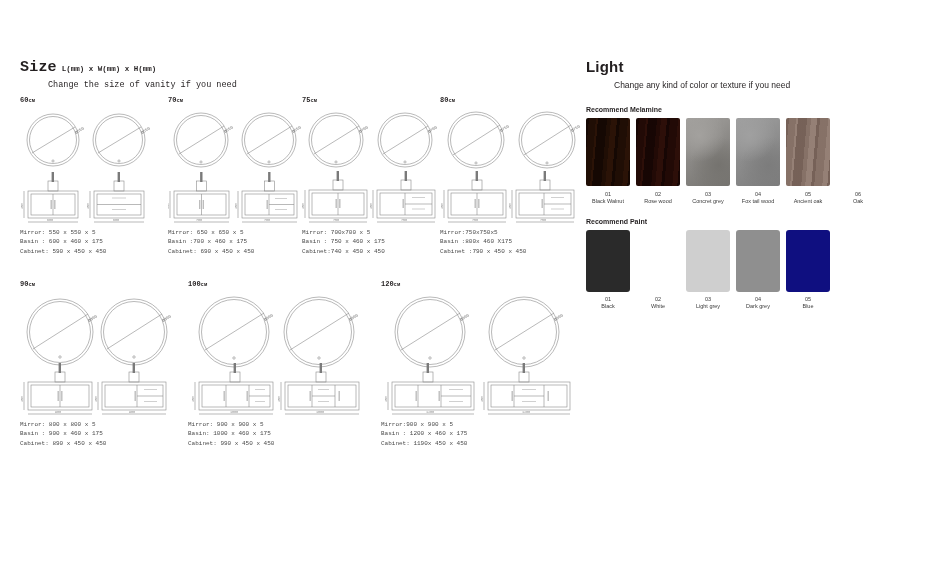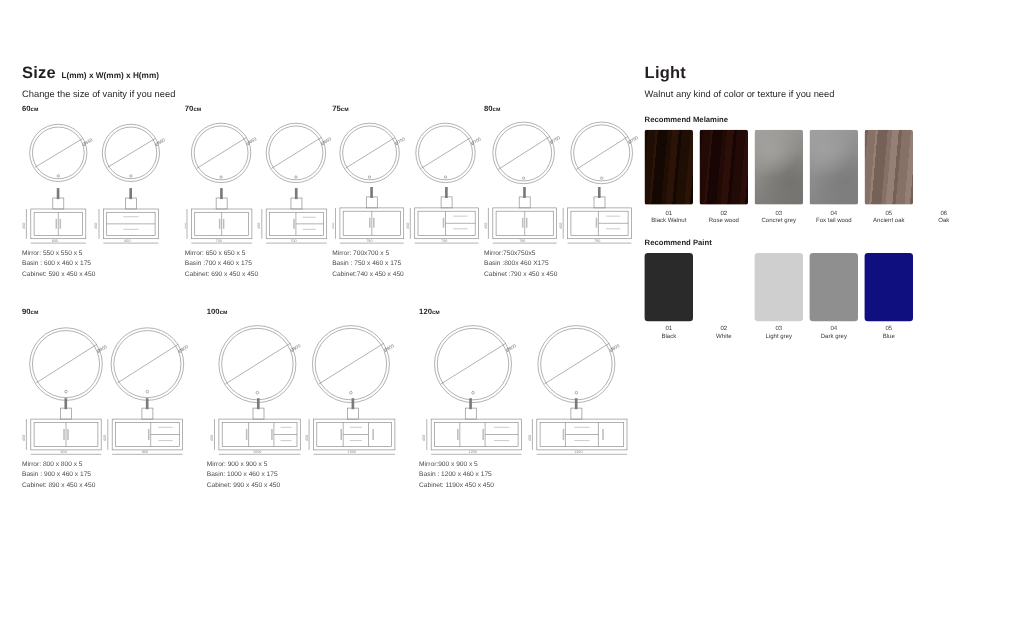--- a/index.html
+++ b/index.html
@@ -17,25 +17,25 @@
   
   .sec-title {
     font-size: 15px; font-weight: bold; letter-spacing: .2px;
     color:#231f20; line-height: 1;
   }
   .sec-title .sub {
     font-size: 7.5px; font-weight: bold; letter-spacing: 0;
     margin-left: 5px;
   }
   .sec-sub {
-    font-size: 8.5px; color:#231f20; margin-top: 5px; line-height: 1.1;
+    font-size: 8.5px; color:#231f20; margin-top: 5px; line-height: 1.1; margin-left: 28px;
   }
 
   
-  #size-section { position:absolute; left:20px; top:58px; width:545px; }
+  #size-section { position:absolute; left:20px; top:58px; width:545px;font-family:Liberation Mono, monospace; }
   .size-head {
     font-size: 7px; color:#231f20; font-weight:600; margin-bottom: 4px;
   }
   .size-head .cm { font-size: 5.5px; }
 
   .group { position:absolute; }
   .specs {
     font-size: 6px; line-height: 1.55; color:#4a4a4a;
     white-space: pre-line;
   }
@@ -410,21 +410,21 @@
 Basin : 1200 x 460 x 175
 Cabinet: 1190x 450 x 450</div>
     </div>
 
   </div>
 
   <div id="color-section">
 
     <div>
       <span class="sec-title">Light</span>
-      <div class="sec-sub">Walnut any kind of color or texture if you need</div>
+      <div class="sec-sub">Change any kind of color or texture if you need</div>
     </div>
 
     <div style="margin-top:16px;">
       <div class="sw-title">Recommend Melamine</div>
       <div class="swatch-row">
         <div class="sw-cell">
           <div class="sw-chip" id="mel0" style="background: repeating-linear-gradient(95deg, rgb(60, 36, 20) 0px, rgb(60, 36, 20) 3px, rgb(90, 59, 36) 3px, rgb(90, 59, 36) 10px, rgb(122, 83, 52) 10px, rgb(122, 83, 52) 12px, rgb(60, 36, 20) 12px, rgb(60, 36, 20) 21px, rgb(90, 59, 36) 21px, rgb(90, 59, 36) 25px, rgb(122, 83, 52) 25px, rgb(122, 83, 52) 31px, rgb(60, 36, 20) 31px, rgb(60, 36, 20) 34px, rgb(90, 59, 36) 34px, rgb(90, 59, 36) 42px, rgb(122, 83, 52) 42px, rgb(122, 83, 52) 47px, rgb(60, 36, 20) 47px, rgb(60, 36, 20) 54px, rgb(90, 59, 36) 54px, rgb(90, 59, 36) 56px, rgb(122, 83, 52) 56px, rgb(122, 83, 52) 62px, rgb(60, 36, 20) 62px, rgb(60, 36, 20) 71px, rgb(90, 59, 36) 71px, rgb(90, 59, 36) 74px, rgb(122, 83, 52) 74px, rgb(122, 83, 52) 79px, rgb(60, 36, 20) 79px, rgb(60, 36, 20) 87px, rgb(90, 59, 36) 87px, rgb(90, 59, 36) 91px, rgb(122, 83, 52) 91px, rgb(122, 83, 52) 98px), rgb(90, 59, 36); background-blend-mode: multiply;"></div>
         </div>
         <div class="sw-cell">
           <div class="sw-chip" id="mel1" style="background: repeating-linear-gradient(95deg, rgb(62, 31, 23) 0px, rgb(62, 31, 23) 3px, rgb(93, 51, 40) 3px, rgb(93, 51, 40) 10px, rgb(124, 74, 57) 10px, rgb(124, 74, 57) 12px, rgb(62, 31, 23) 12px, rgb(62, 31, 23) 21px, rgb(93, 51, 40) 21px, rgb(93, 51, 40) 25px, rgb(124, 74, 57) 25px, rgb(124, 74, 57) 31px, rgb(62, 31, 23) 31px, rgb(62, 31, 23) 34px, rgb(93, 51, 40) 34px, rgb(93, 51, 40) 42px, rgb(124, 74, 57) 42px, rgb(124, 74, 57) 47px, rgb(62, 31, 23) 47px, rgb(62, 31, 23) 54px, rgb(93, 51, 40) 54px, rgb(93, 51, 40) 56px, rgb(124, 74, 57) 56px, rgb(124, 74, 57) 62px, rgb(62, 31, 23) 62px, rgb(62, 31, 23) 71px, rgb(93, 51, 40) 71px, rgb(93, 51, 40) 74px, rgb(124, 74, 57) 74px, rgb(124, 74, 57) 79px, rgb(62, 31, 23) 79px, rgb(62, 31, 23) 87px, rgb(93, 51, 40) 87px, rgb(93, 51, 40) 91px, rgb(124, 74, 57) 91px, rgb(124, 74, 57) 98px), rgb(93, 51, 40); background-blend-mode: multiply;"></div>

